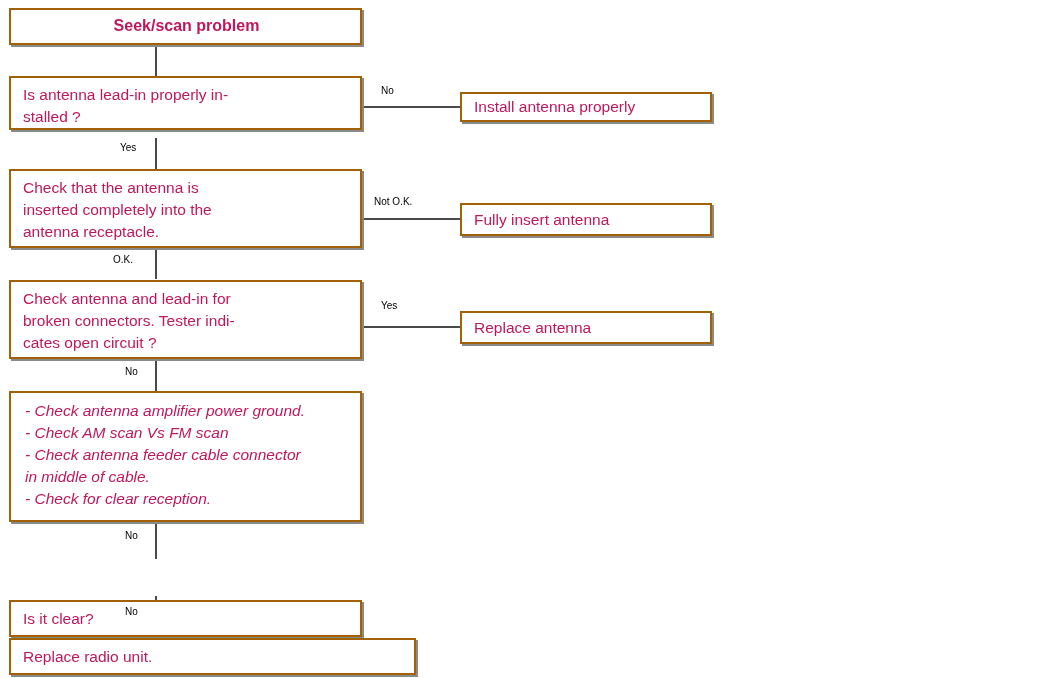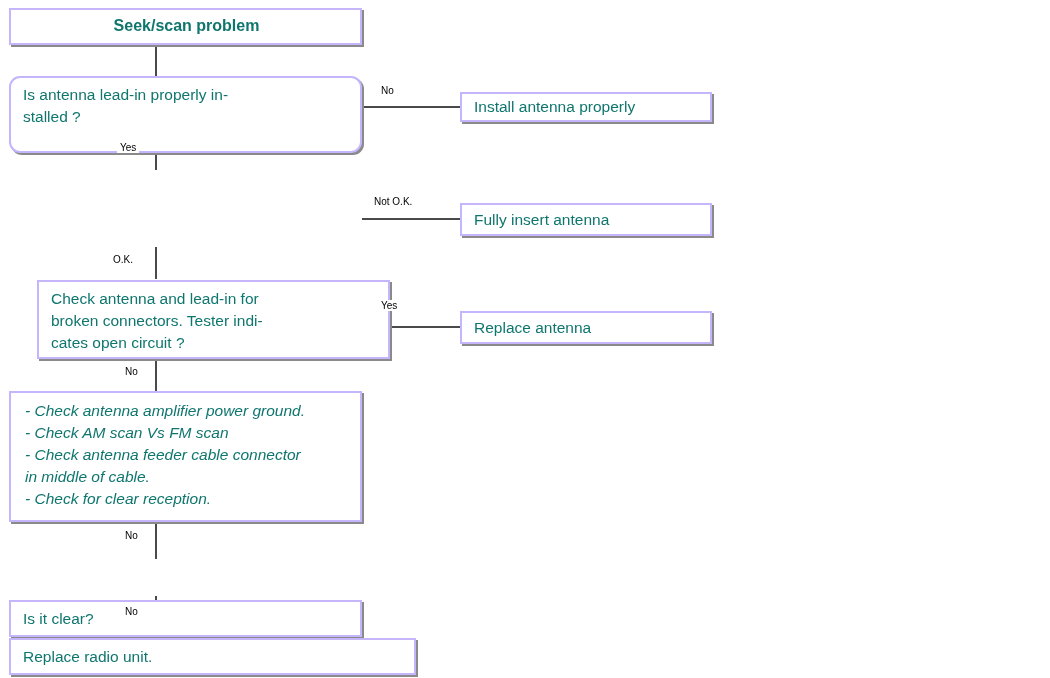--- a/index.html
+++ b/index.html
@@ -17,25 +17,25 @@
     height: 678px;
     background: #ffffff;
     overflow: hidden;
   }
 
   
   .node {
     position: absolute;
     box-sizing: border-box;
     background: #ffffff;
-    border: 2px solid #c4b5fd;
+    border: 2px solid #a16207;
     box-shadow: 2px 2px 0 0 #8a8a8a;
     font-size: 15.5px;
     line-height: 1.42;
-    color: #0f766e;
+    color: #be185d;
   }
   .node .inner {
     padding: 6px 10px 6px 12px;
     white-space: pre-line;
   }
   .node.center .inner {
     text-align: center;
     font-weight: bold;
     font-size: 16px;
   }
@@ -87,27 +87,32 @@
   <div class="vline" style="left:155px; top:596px; height:42px;"></div>
 
   <div class="hline" style="left:362px; top:106px; width:100px;"></div>
   <div class="hline" style="left:362px; top:218px; width:100px;"></div>
   <div class="hline" style="left:362px; top:326px; width:100px;"></div>
 
   <div class="node center vcenter" style="left:9px; top:8px; width:353px; height:37px;">
     <div class="inner">Seek/scan problem</div>
   </div>
 
-  <div class="node" style="left:9px; top:76px; width:353px; height:77px;border-radius:11px;">
+  <div class="node" style="left:9px; top:76px; width:353px; height:54px;">
     <div class="inner">Is antenna lead-in properly in-
 stalled ?</div>
   </div>
 
+  <div class="node" style="left:9px; top:169px; width:353px; height:79px;">
+    <div class="inner">Check that the antenna is
+inserted completely into the
+antenna receptacle.</div>
+  </div>
 
-  <div class="node" style="left:9px; top:280px; width:353px; height:79px;margin-left:28px;">
+  <div class="node" style="left:9px; top:280px; width:353px; height:79px;">
     <div class="inner">Check antenna and lead-in for
 broken connectors. Tester indi-
 cates open circuit ?</div>
   </div>
 
   <div class="node listbox" style="left:9px; top:391px; width:353px; height:131px;">
     <div class="inner">- Check antenna amplifier power ground.
 - Check AM scan Vs FM scan
 - Check antenna feeder cable connector
    in middle of cable.

